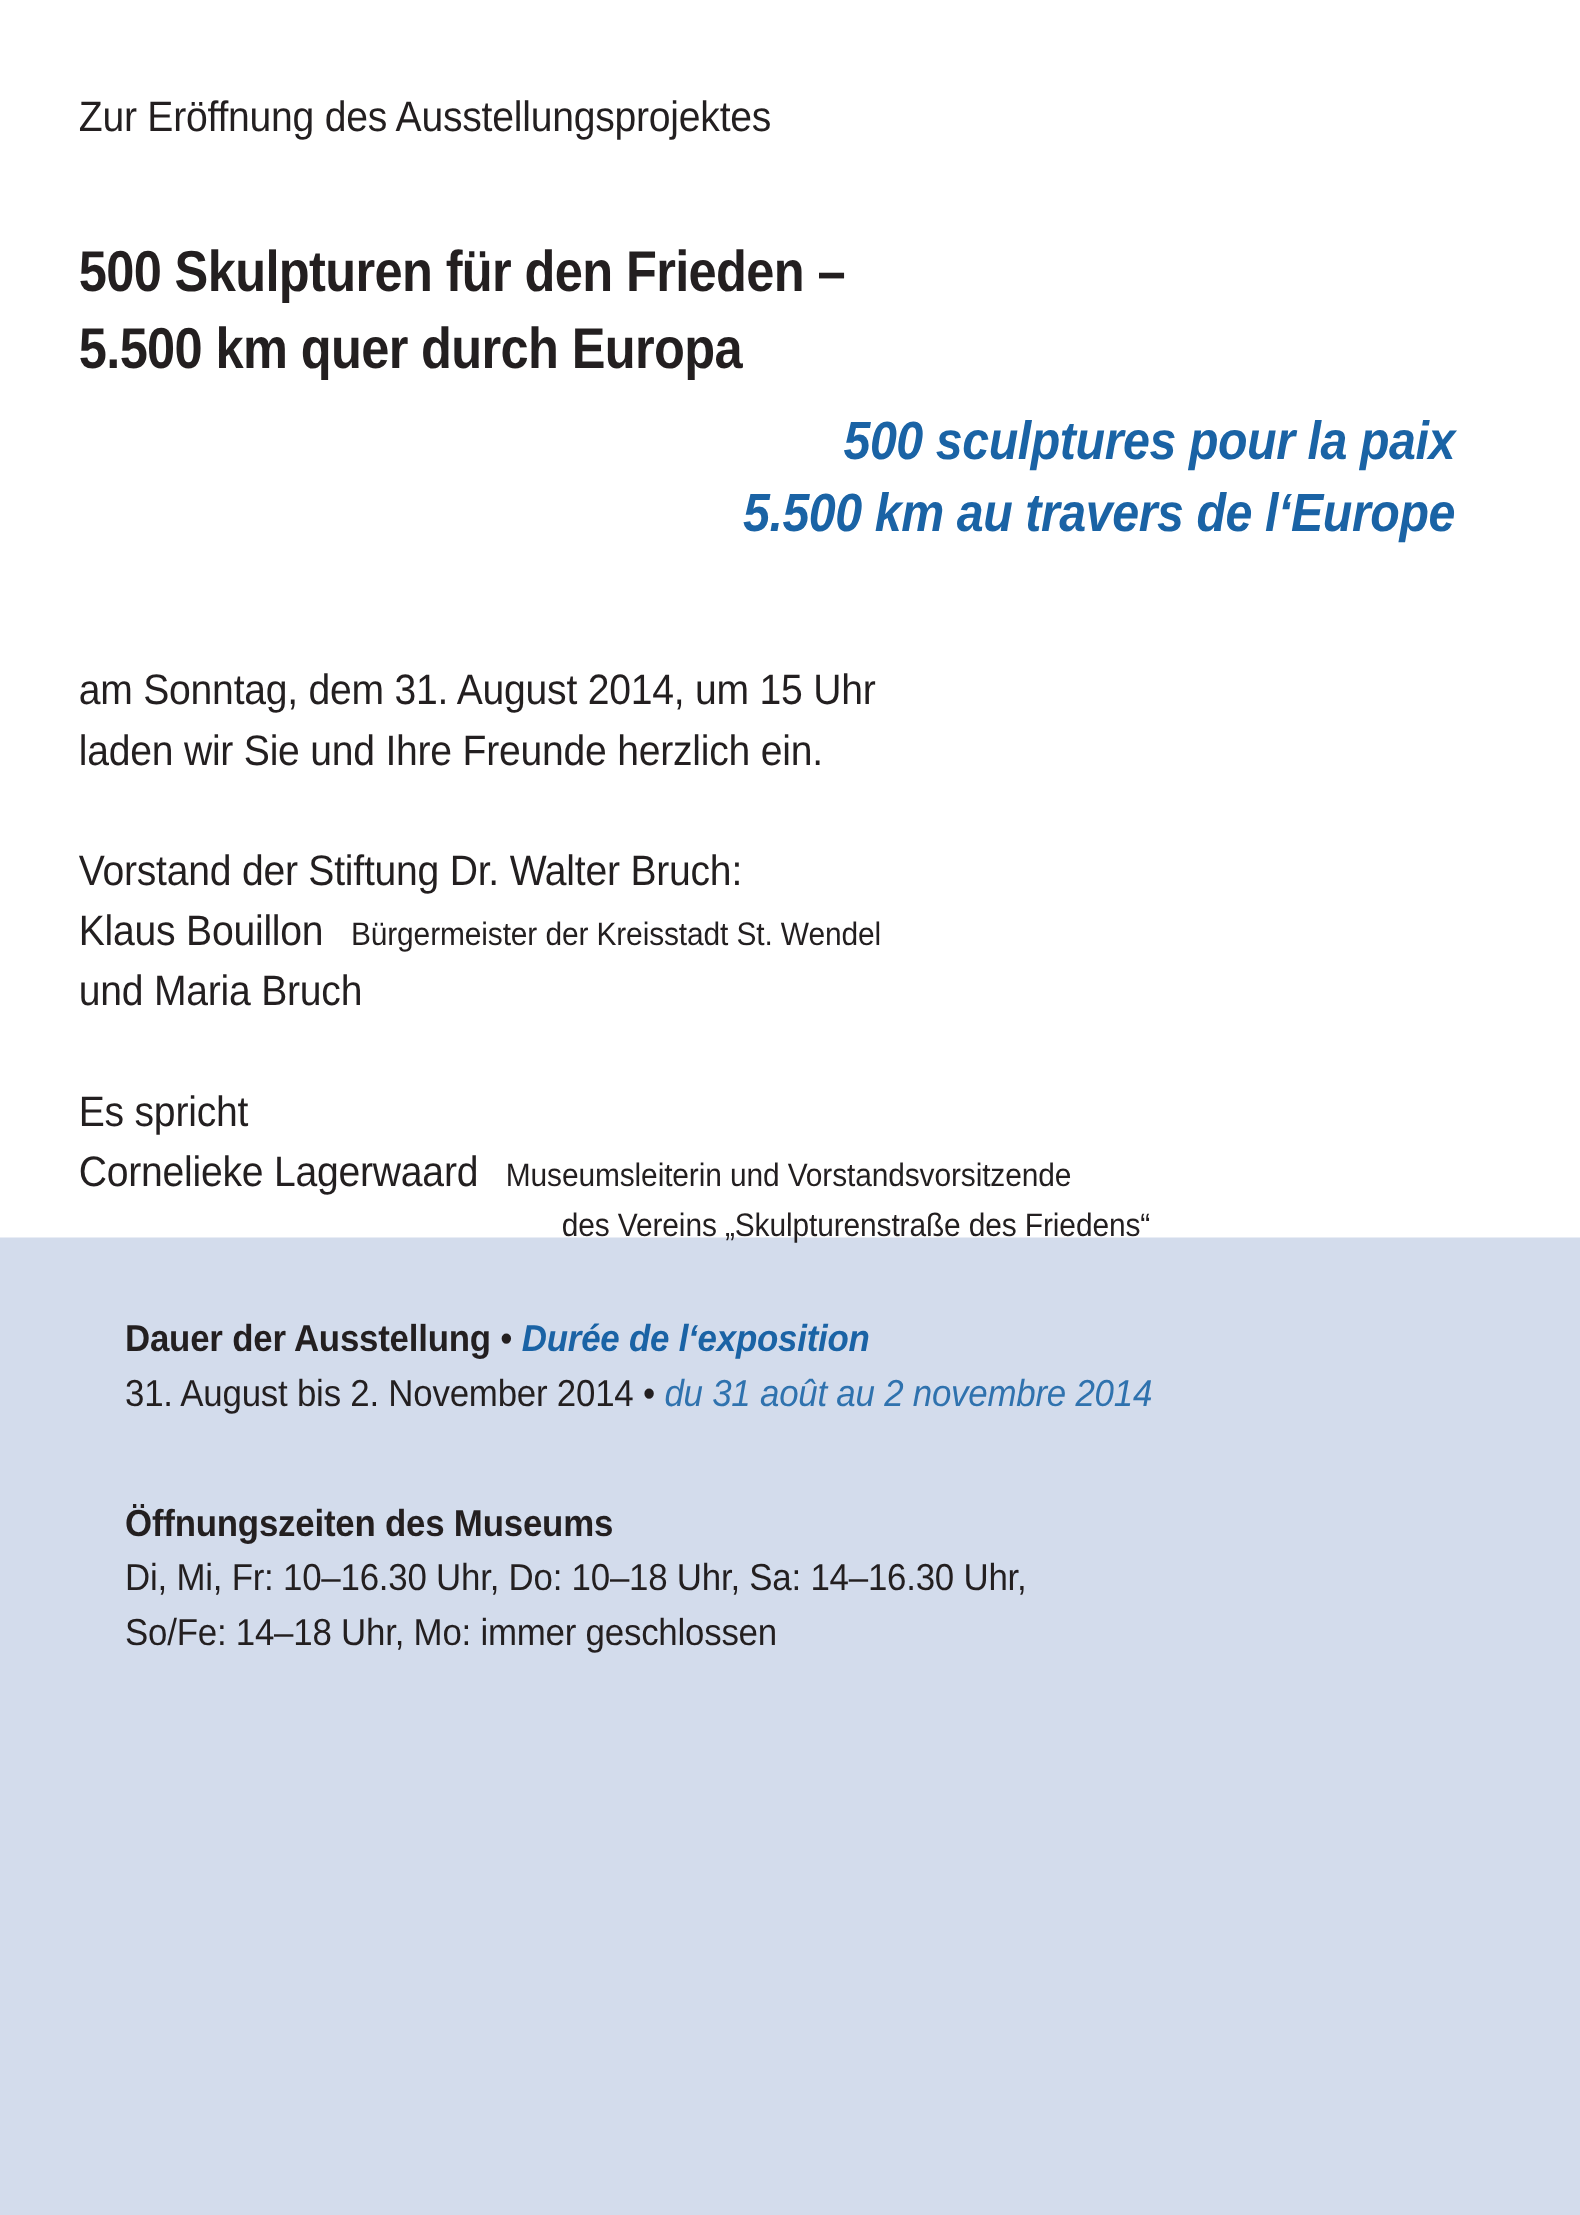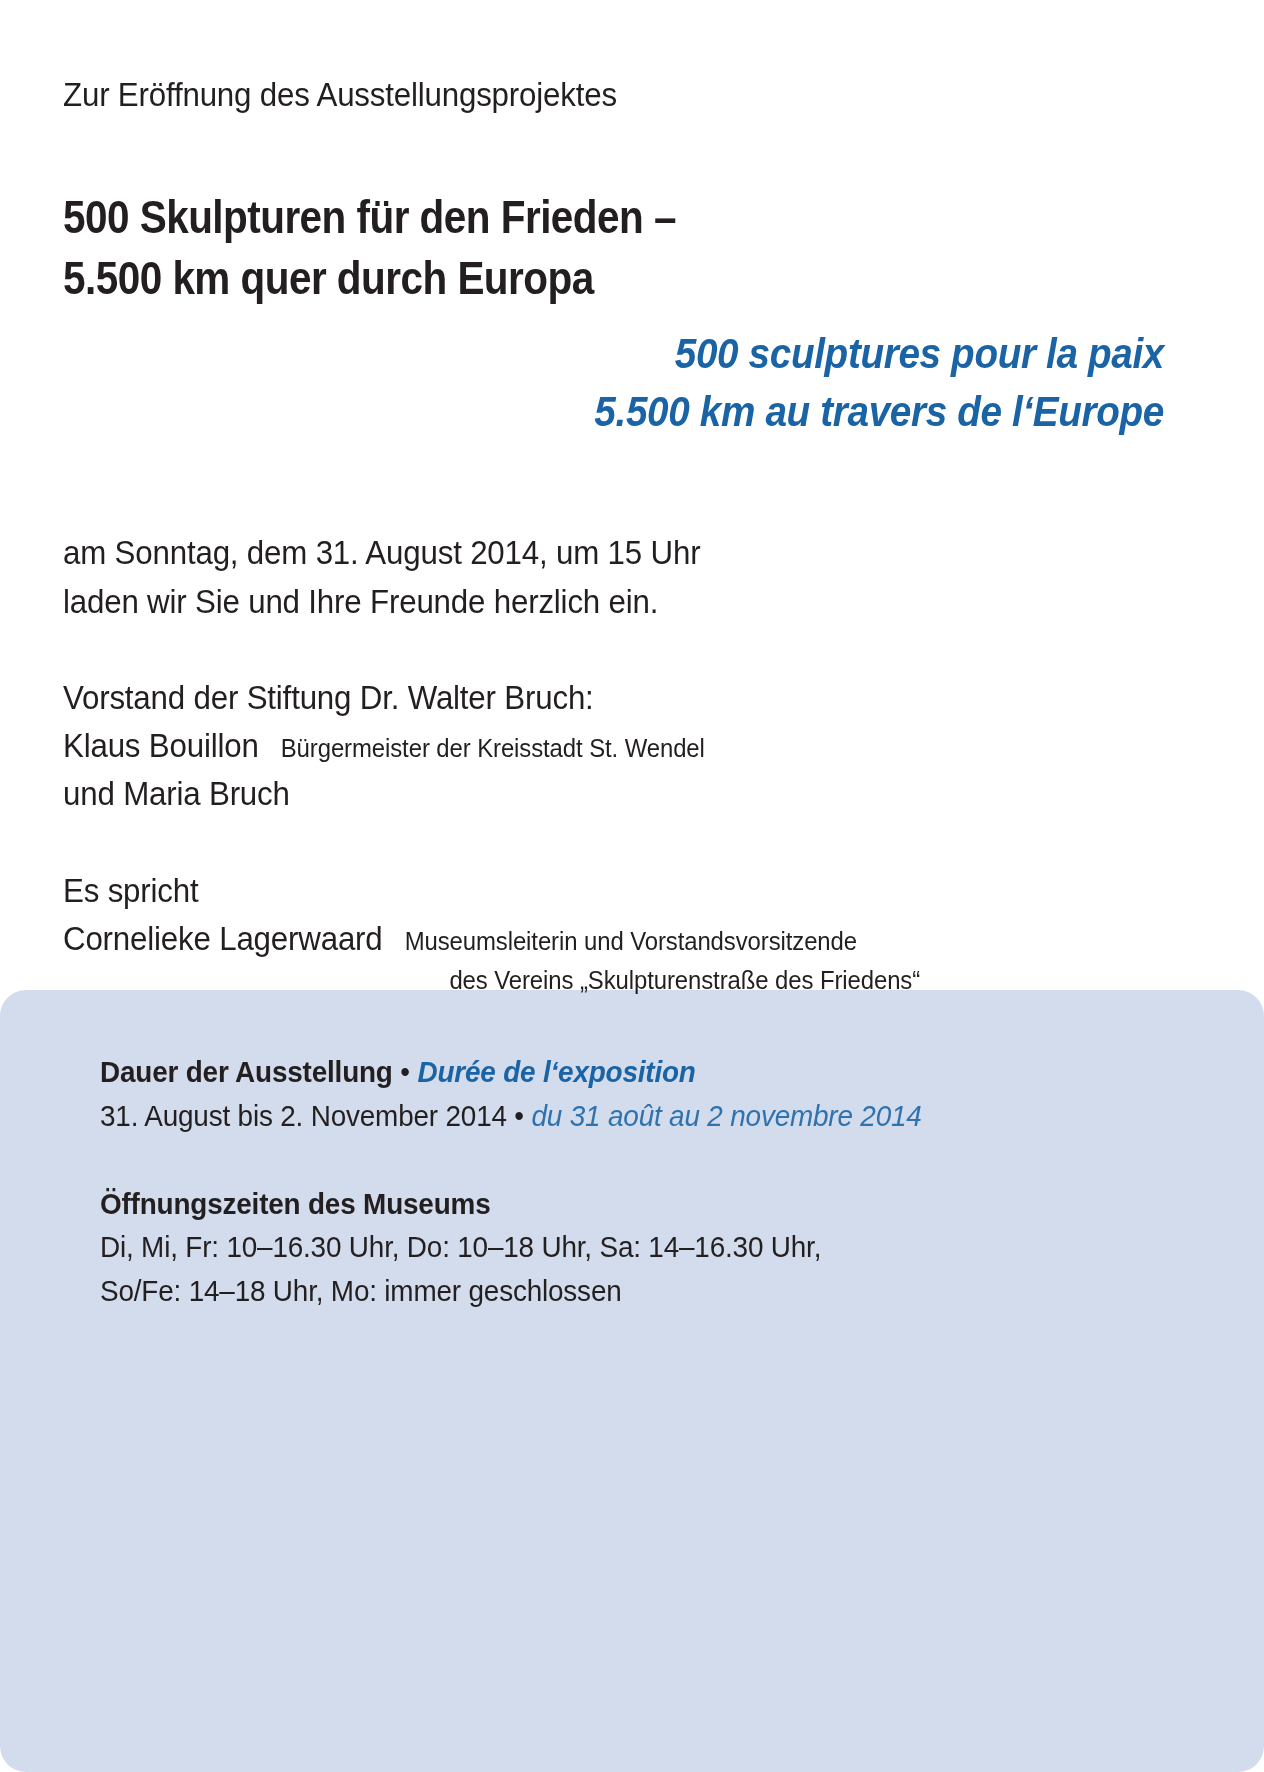--- a/index.html
+++ b/index.html
@@ -111,24 +111,23 @@
     padding-left: 420px;
     white-space: nowrap;
   }
 
   
   .footer-panel {
     background: #d3dcec;
     flex: 1 1 auto;
     padding: 0 100px;
     box-sizing: border-box;
-    border-radius: 26px;
   }
   .fblock { margin-top: 0; }
-  .fblock + .fblock { margin-top: 44px; }
+  .fblock + .fblock { margin-top: 60px; }
   .fblock:first-child { padding-top: 60px; }
 
   .fline {
     display: block;
     font-size: 30px;
     line-height: 1.46;
     letter-spacing: -0.2px;
     color: #231f20;
     transform: scaleX(0.93);
     transform-origin: left center;

